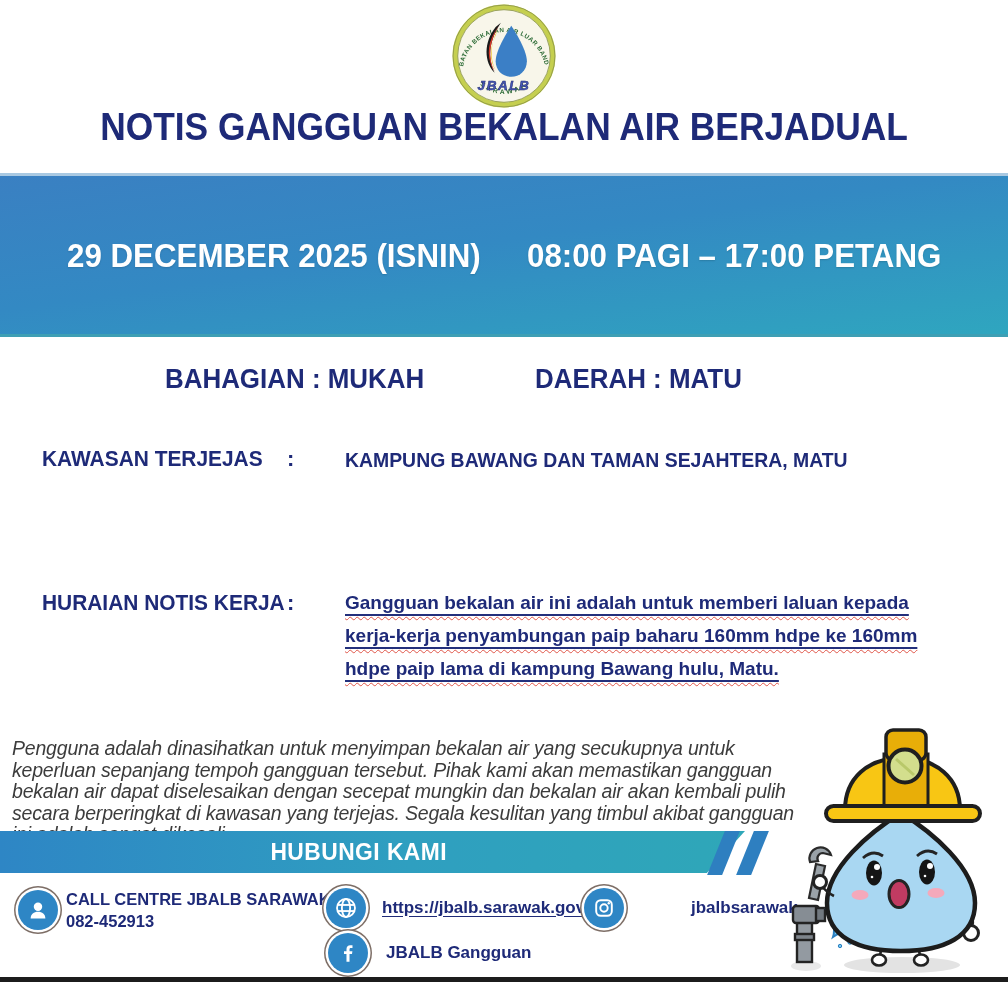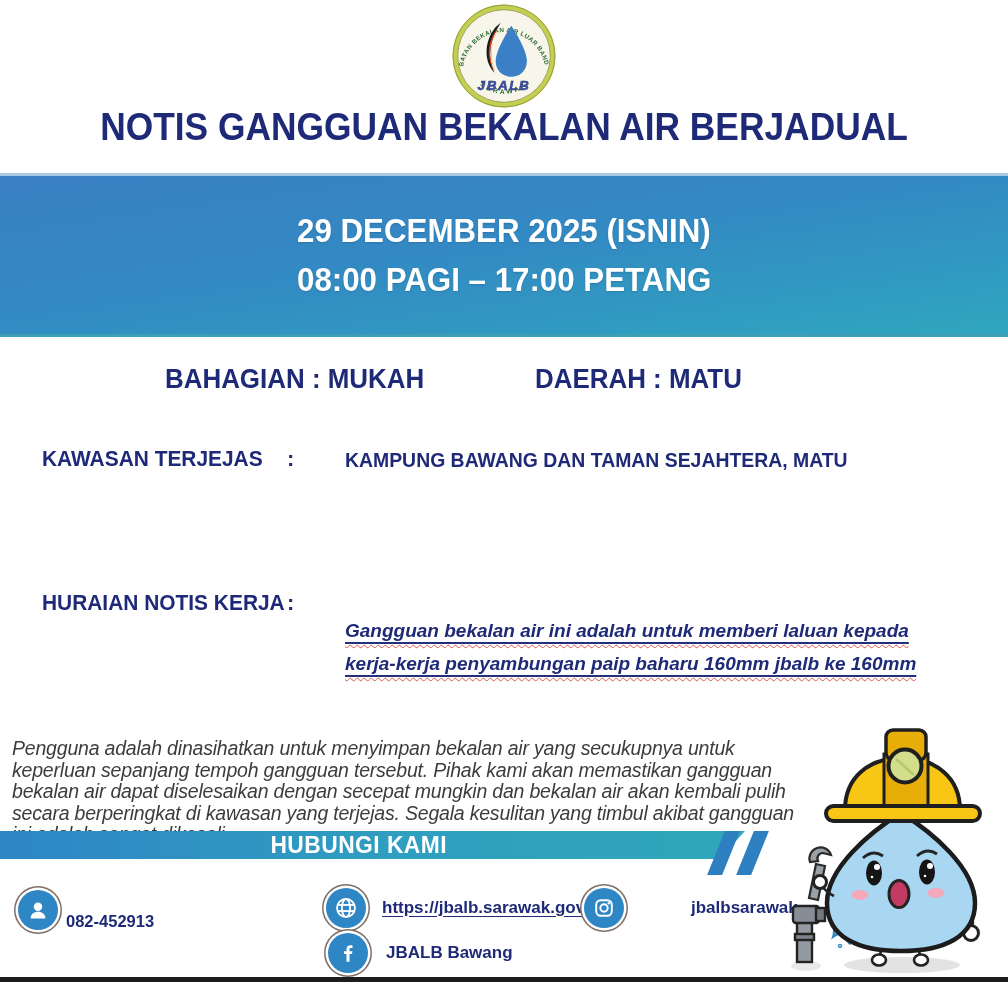--- a/index.html
+++ b/index.html
@@ -15,61 +15,61 @@
   .title {
     position:absolute; left:0; top:106px; width:1008px; text-align:center;
     font-size:38px; font-weight:800; color:#1e2a78; letter-spacing:0px;
     transform:scaleX(0.93); transform-origin:50% 50%; white-space:nowrap;
   }
   
   .banner {
     position:absolute; left:0; top:173px; width:1008px; height:164px;
     background:linear-gradient(172deg,#3a80c2 0%, #3389c3 45%, #2fa6bf 100%);
     border-top:3px solid #a9c9e2; border-bottom:3px solid #3e9fb4;
-    display:flex; flex-direction:column; align-items:center; justify-content:center; gap:10px;
+    display:flex; flex-direction:row; align-items:center; justify-content:center; gap:10px;
   }
   .banner-line {
     color:#fff; font-size:34px; font-weight:800; white-space:nowrap;
     transform:scaleX(0.92); text-shadow:0 1px 2px rgba(0,0,0,0.15);
   }
   
   .region-field { position:absolute; font-size:27px; font-weight:800; color:#1e2a78; white-space:nowrap; transform:scaleX(0.96); transform-origin:0 0; }
   .bahagian { left:165px; top:364px; }
   .daerah   { left:535px; top:364px; }
   
   .row-label { position:absolute; left:42px; font-size:22px; font-weight:800; color:#1e2a78; white-space:nowrap; transform:scaleX(0.95); transform-origin:0 0;}
   .row-colon { position:absolute; left:287px; font-size:22px; font-weight:800; color:#1e2a78; }
   .kawasan-label { top:446px; }
   .kawasan-colon { top:446px; }
   .kawasan-value {
     position:absolute; left:345px; top:449px; font-size:20px; font-weight:800;
     color:#1e2a78; white-space:nowrap; transform:scaleX(0.97); transform-origin:0 0;
   }
   .huraian-label { top:590px; }
   .huraian-colon { top:590px; }
-  .huraian-text { position:absolute; left:345px; top:614px; width:555px;font-style:italic; }
+  .huraian-text { position:absolute; left:345px; top:586px; width:555px; }
   .h-line { line-height:33px; font-size:19px; font-weight:700; color:#1e2a78; white-space:nowrap; }
   .nav-u {
     text-decoration-line:underline; text-decoration-color:#23307c;
     text-decoration-thickness:1.5px; text-underline-offset:5px;
   }
   .red-w {
     text-decoration-line:underline; text-decoration-style:wavy;
     text-decoration-color:#e0564a; text-decoration-thickness:1px;
     text-underline-offset:7px;
   }
   
   .advisory {
     position:absolute; left:12px; top:738px; width:782px;
     font-size:19.5px; font-style:italic; color:#3c3c3c; line-height:21.5px;
     letter-spacing:-0.2px;
   }
   
   .contact-bar {
-    position:absolute; left:0; top:831px; width:745px; height:28px;
+    position:absolute; left:0; top:831px; width:745px; height:42px;
     background:linear-gradient(90deg,#2e86c5 0%, #2f9fc0 55%, #2fa7b8 100%);
     clip-path:polygon(0 0, 745px 0, 705px 44px, 0 44px);
     display:flex; align-items:center; justify-content:center;
   }
   .contact-heading {
     color:#fff; font-size:24px; font-weight:800; letter-spacing:0.5px;
     transform:scaleX(0.95); padding-right:30px;
   }
   .stripe { position:absolute; top:831px; width:15px; height:44px; background:#2e7fc0; transform:skewX(-22deg); }
   .stripe-1 { left:716px; }
@@ -137,55 +137,57 @@
   <div class="region-field daerah">DAERAH : MATU</div>
 
   <div class="row-label kawasan-label">KAWASAN TERJEJAS</div>
   <div class="row-colon kawasan-colon">:</div>
   <div class="kawasan-value">KAMPUNG BAWANG DAN TAMAN SEJAHTERA, MATU</div>
 
   <div class="row-label huraian-label">HURAIAN NOTIS KERJA</div>
   <div class="row-colon huraian-colon">:</div>
   <div class="huraian-text">
     <div class="h-line"><span class="nav-u"><span class="red-w">Gangguan bekalan air ini adalah untuk memberi laluan kepada</span></span></div>
-    <div class="h-line"><span class="nav-u"><span class="red-w">kerja-kerja penyambungan paip baharu 160mm jbalb ke 160mm</span></span></div>
+    <div class="h-line"><span class="nav-u"><span class="red-w">kerja-kerja penyambungan paip baharu 160mm hdpe ke 160mm</span></span></div>
+    <div class="h-line"><span class="nav-u"><span class="red-w">hdpe  paip lama di kampung Bawang hulu, Matu.</span></span></div>
   </div>
 
   <div class="advisory">Pengguna adalah dinasihatkan untuk menyimpan bekalan air yang secukupnya untuk keperluan sepanjang tempoh gangguan tersebut. Pihak kami akan memastikan gangguan bekalan air dapat diselesaikan dengan secepat mungkin dan bekalan air akan kembali pulih secara berperingkat di kawasan yang terjejas. Segala kesulitan yang timbul akibat gangguan ini adalah sangat dikesali.</div>
 
   <div class="contact-bar">
     <div class="contact-heading">HUBUNGI KAMI</div>
   </div>
   <div class="stripe stripe-1"></div>
   <div class="stripe stripe-2"></div>
 
   <div class="f-icon icon-call">
     <svg viewBox="0 0 24 24">
         <circle cx="12" cy="9" r="3.9" fill="#fff"></circle>
         <path d="M5.2,19.8 c0-3.8 3-6.1 6.8-6.1 s6.8,2.3 6.8,6.1 Z" fill="#fff"></path>
       </svg>
   </div>
+  <div class="f-text call-label">CALL CENTRE JBALB SARAWAK</div>
   <div class="f-text call-phone">082-452913</div>
 
   <div class="f-icon icon-globe">
     <svg viewBox="0 0 24 24" fill="none" stroke="#fff" stroke-width="1.7">
       <circle cx="12" cy="12" r="8.3"></circle>
       <ellipse cx="12" cy="12" rx="3.8" ry="8.3"></ellipse>
       <line x1="4.6" y1="9.2" x2="19.4" y2="9.2"></line>
       <line x1="4.6" y1="14.8" x2="19.4" y2="14.8"></line>
     </svg>
   </div>
   <div class="f-text website">https://jbalb.sarawak.gov.my/</div>
 
   <div class="f-icon icon-fb">
     <svg viewBox="0 0 24 24">
         <path fill="#fff" d="M13.4 20v-7h2.3l.35-2.7h-2.65V8.6c0-.78.22-1.3 1.34-1.3h1.4V4.9c-.25-.03-1.1-.1-2.08-.1-2.06 0-3.46 1.25-3.46 3.55v1.95H8.3V13h2.3v7h2.8z"></path>
       </svg>
   </div>
-  <div class="f-text fb-handle">JBALB Bawang</div>
+  <div class="f-text fb-handle">JBALB Gangguan</div>
 
   <div class="f-icon icon-ig">
     <svg viewBox="0 0 24 24" fill="none" stroke="#fff" stroke-width="1.8">
       <rect x="4.8" y="4.8" width="14.4" height="14.4" rx="4.2"></rect>
       <circle cx="12" cy="12" r="3.4"></circle>
       <circle cx="16.4" cy="7.6" r="1.1" fill="#fff" stroke="none"></circle>
     </svg>
   </div>
   <div class="f-text ig-handle">jbalbsarawak</div>
 

